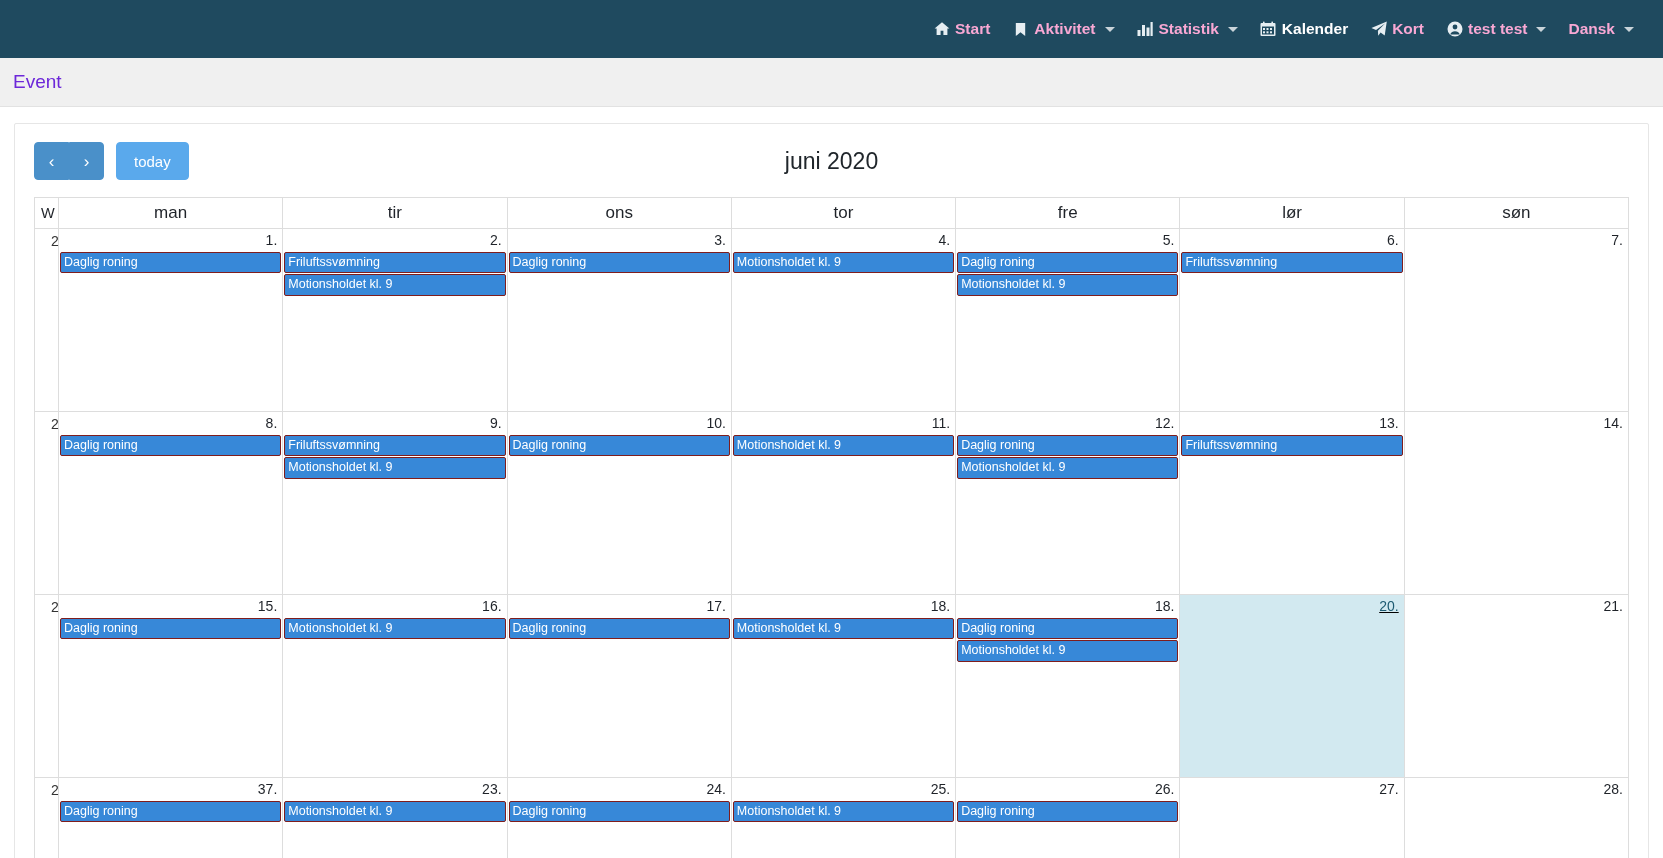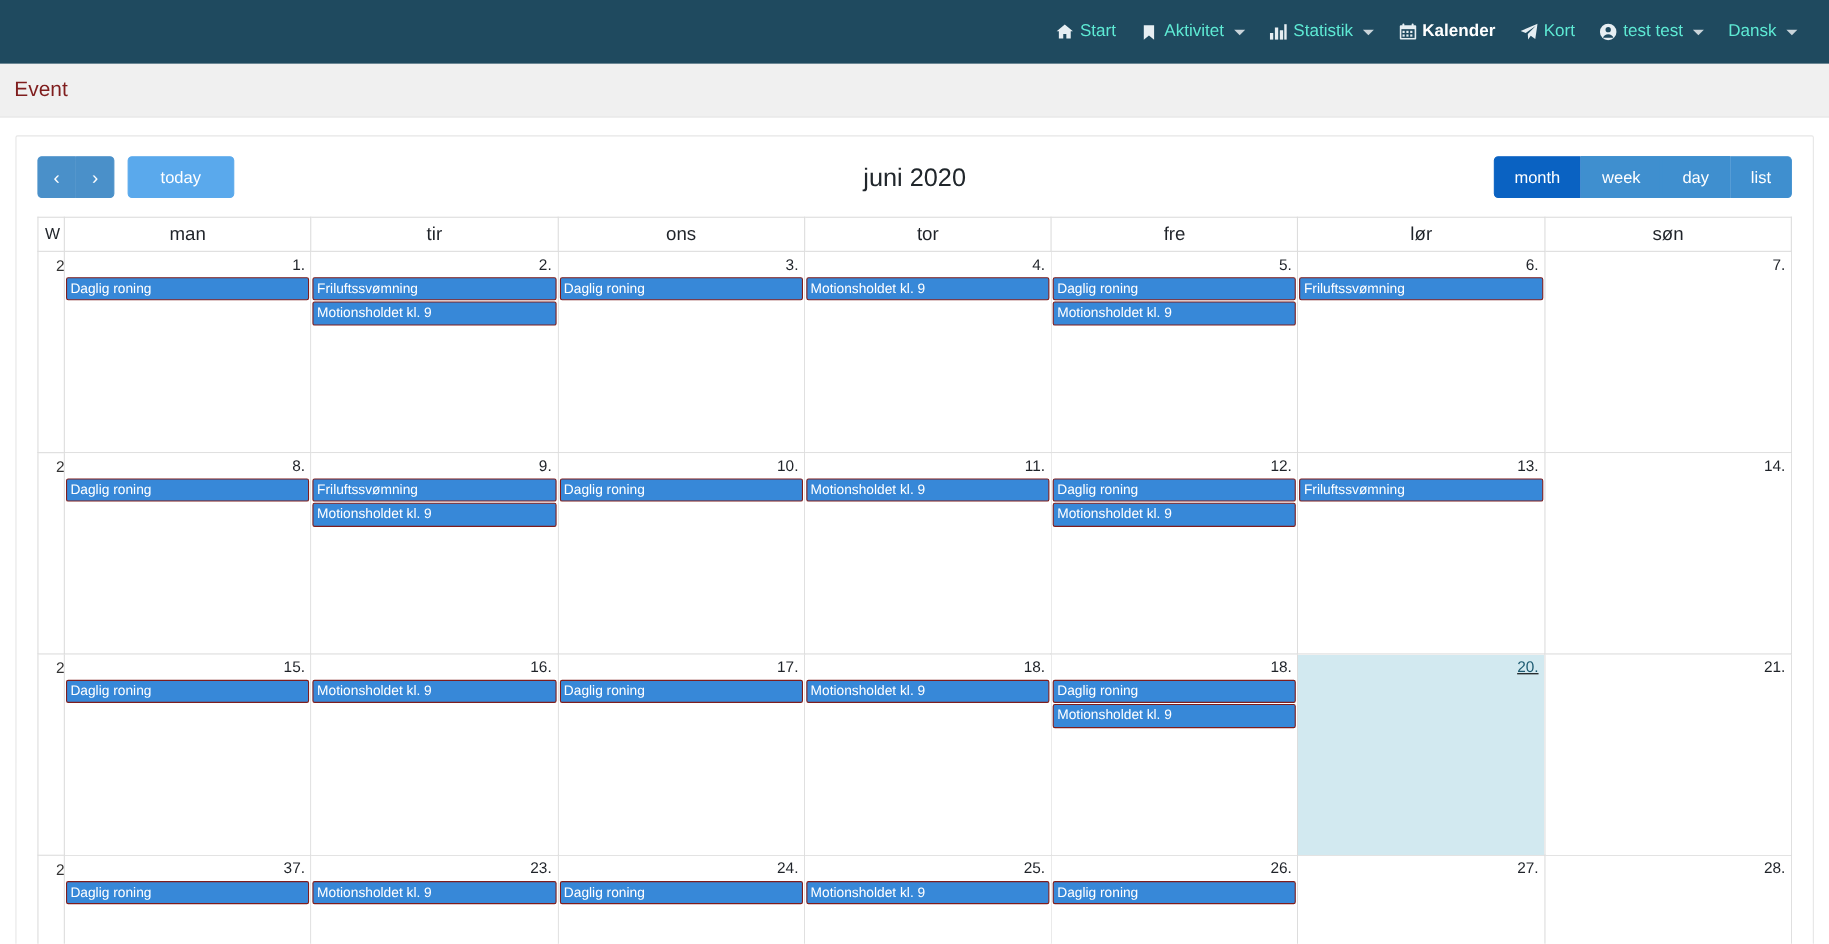--- a/index.html
+++ b/index.html
@@ -41,24 +41,25 @@
     margin-left: auto;
     display: flex;
     align-items: center;
     gap: 0px;
   }
   .nav-item {
     display: flex;
     align-items: center;
     gap: 5px;
     font-size: 15.5px;
-    color: #5eead4;
+    color: #f9a8d4;
     padding: 6px 11px;
     white-space: nowrap;
     cursor: pointer;
+    font-weight: bold;
   }
   .nav-item.active { color: #ffffff; font-weight: bold; align-items: center; }
   .nav-item .ico {
     display: inline-flex;
     align-items: center;
     justify-content: center;
     width: 17px; height: 17px;
     color: #e6eef2;
     flex: 0 0 auto;
   }
@@ -73,21 +74,21 @@
 
   
   .subheader {
     height: 49px;
     background: #f0f0f0;
     border-bottom: 1px solid #e2e2e2;
     display: flex;
     align-items: center;
     padding-left: 13px;
     font-size: 19px;
-    color: #7f1d1d;
+    color: #6d28d9;
   }
 
   
   .content {
     padding: 16px 14px 0 14px;
     background: #ffffff;
   }
   .card {
     border: 1px solid #e6e6e6;
     border-radius: 2px;
@@ -121,21 +122,21 @@
     line-height: 1;
   }
   .btn:first-child { border-top-left-radius: 4px; border-bottom-left-radius: 4px; }
   .btn:last-child { border-top-right-radius: 4px; border-bottom-right-radius: 4px; }
   .btn-prevnext { width: 35px; padding: 0; font-size: 17px; }
   .btn-today {
     background: #5aa9ec;
     border-color: #5aa9ec;
     margin-left: 12px;
     border-radius: 4px;
-    padding: 0 29px;
+    padding: 0 17px;
   }
   .fc-title {
     position: absolute;
     left: 0; right: 0;
     text-align: center;
     font-size: 23px;
     color: #20262b;
     pointer-events: none;
   }
   .view-group { margin-left: auto; display: flex; }
@@ -288,26 +289,20 @@
 
     <div class="fc-toolbar">
       <div class="btn-group">
         <button class="btn btn-prevnext">‹</button>
         <button class="btn btn-prevnext">›</button>
       </div>
       <button class="btn btn-today">today</button>
 
       <div class="fc-title">juni 2020</div>
 
-      <div class="view-group" id="view-group">
-          <button class="btn active">month</button>
-          <button class="btn">week</button>
-          <button class="btn">day</button>
-          <button class="btn">list</button>
-        </div>
     </div>
 
     <table class="cal">
       <thead>
         <tr id="cal-head">
             <th class="col-w">W</th>
             <th>man</th>
             <th>tir</th>
             <th>ons</th>
             <th>tor</th>

